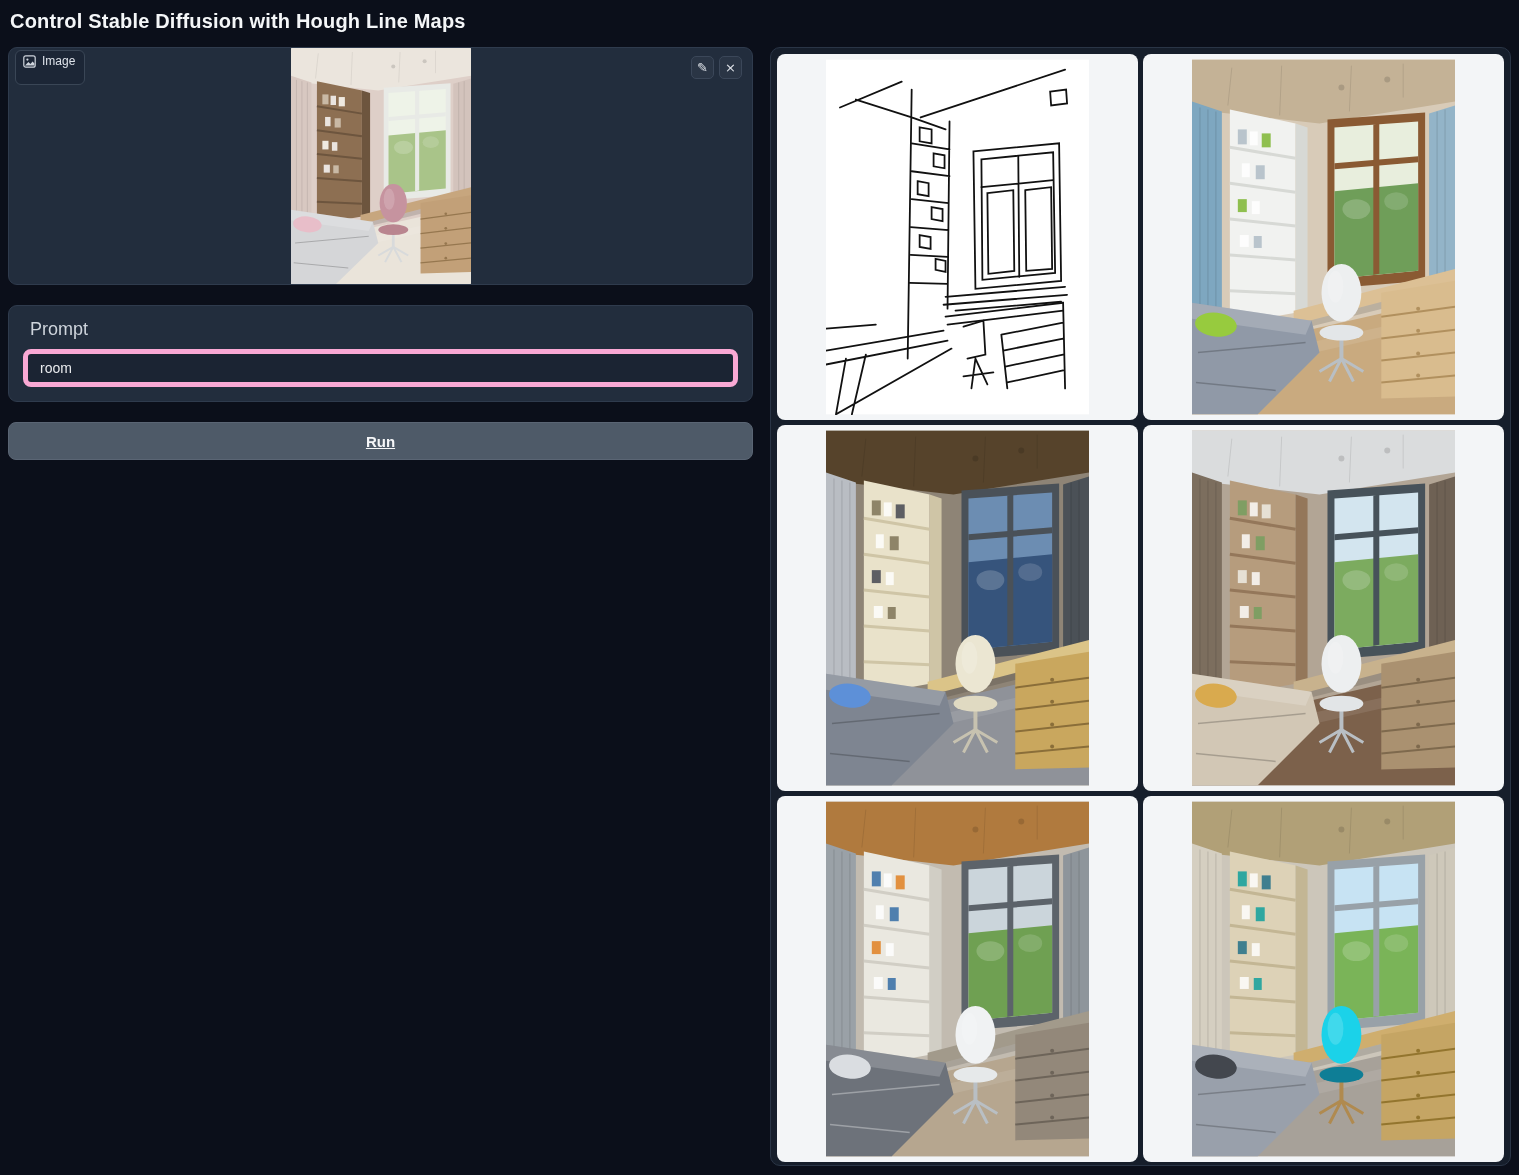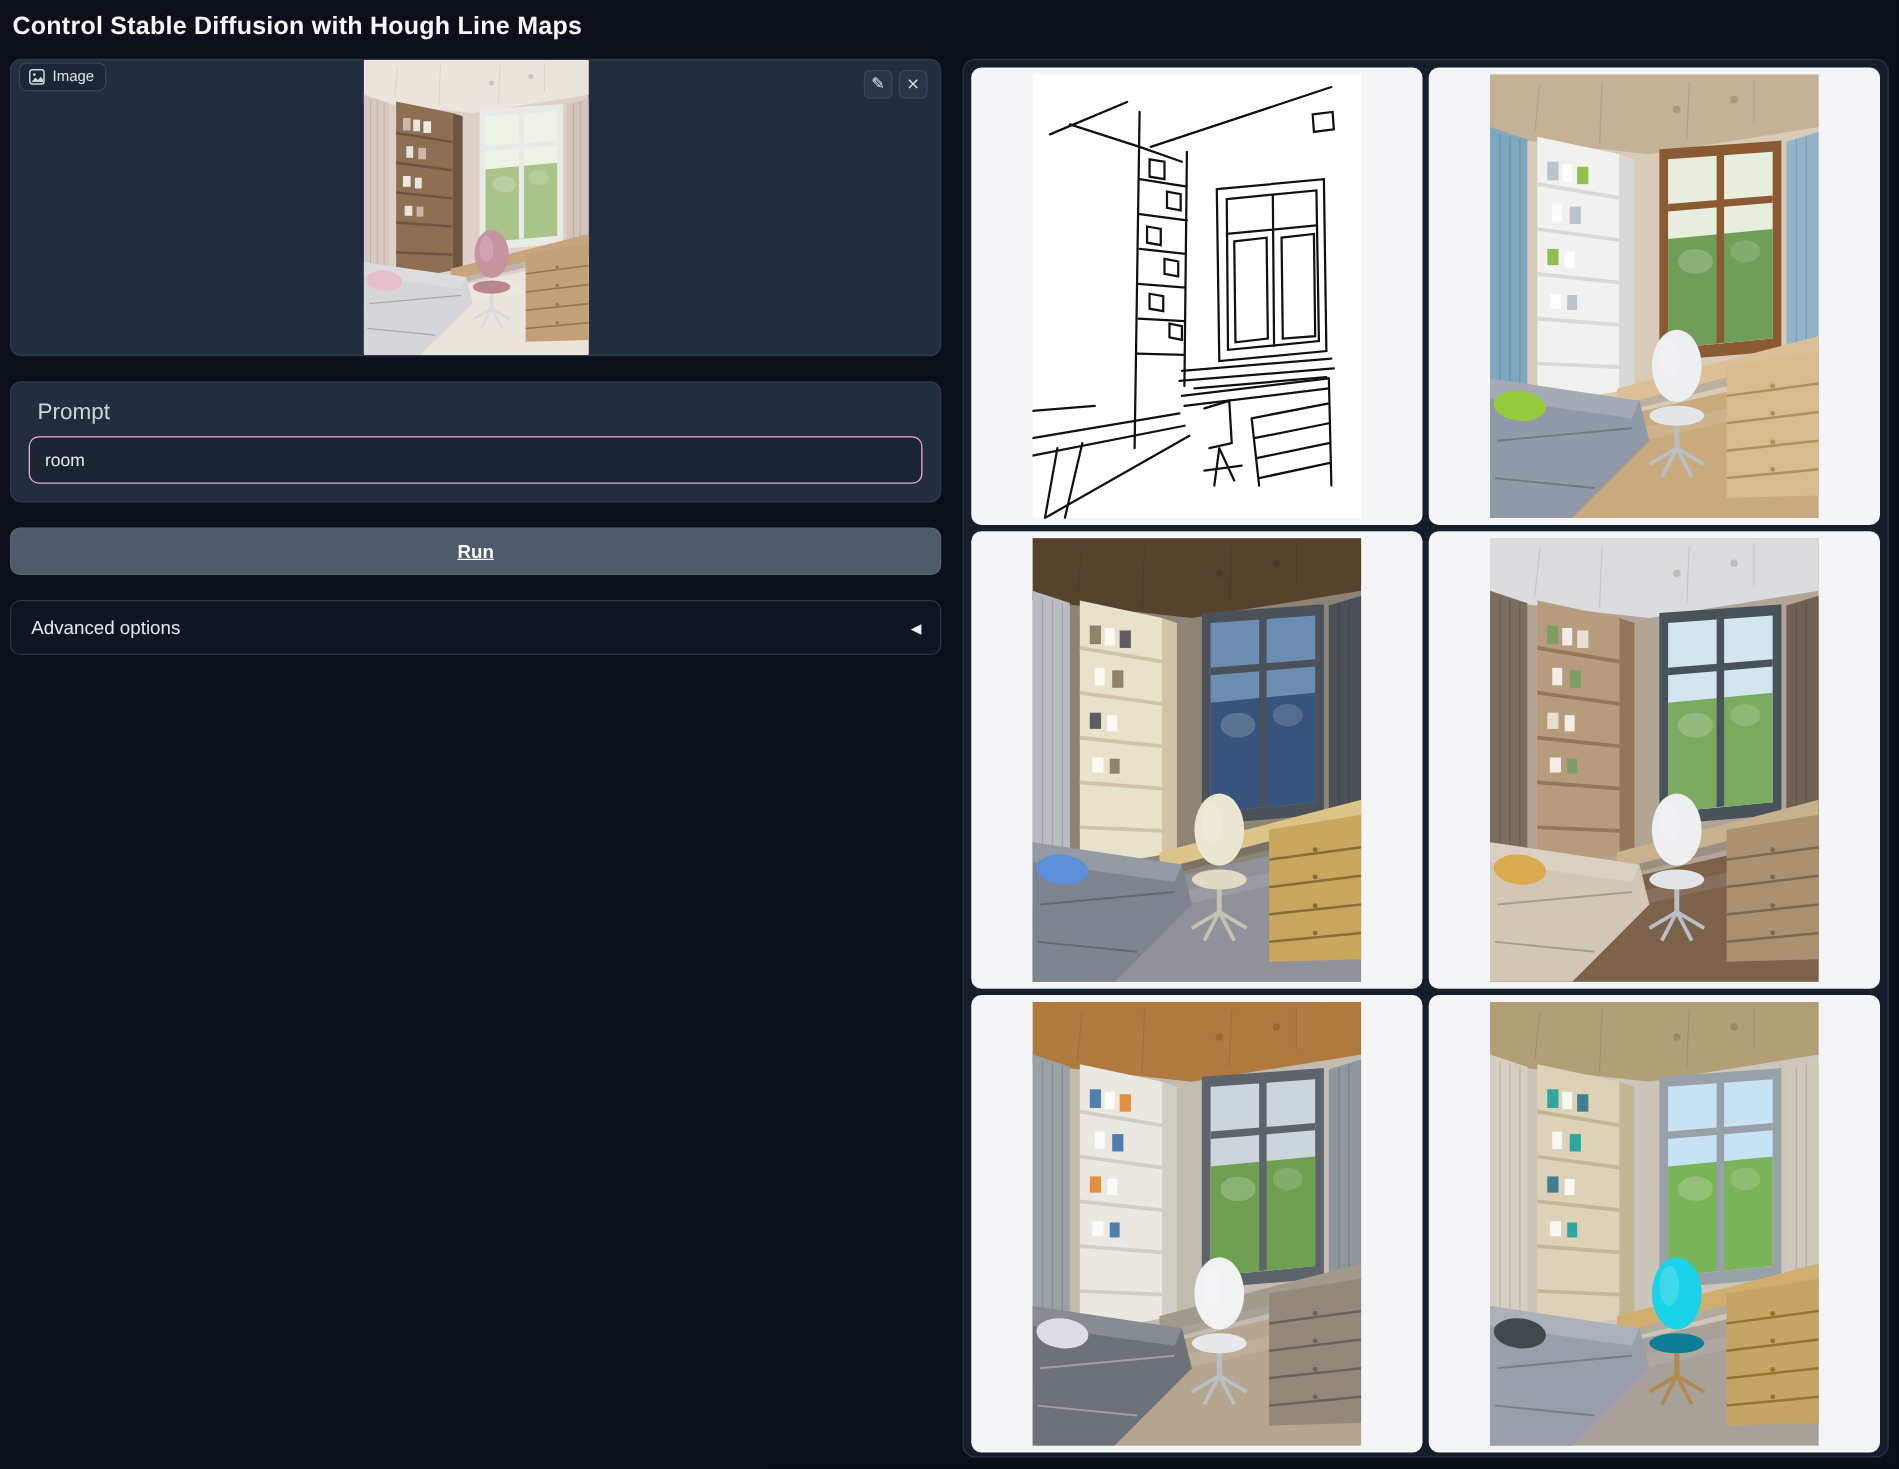--- a/index.html
+++ b/index.html
@@ -20,36 +20,36 @@
   .left-col > * + * { margin-top: 20px; }
 
   .panel {
     background: #222d3d; border: 1px solid #2f3b4d; border-radius: 9px;
   }
   .image-panel { height: 238px; position: relative; }
   .img-badge {
     position: absolute; top: 2px; left: 6px; z-index: 3;
     display: flex; align-items: center; gap: 6px;
     background: #1c2636; border: 1px solid #3a4656; border-radius: 6px;
-    padding: 3px 9px 4px 7px; font-size: 12px; color: #dde2e9;
+    padding: 3px 9px 16px 7px; font-size: 12px; color: #dde2e9;
   }
   .icon-btns { position: absolute; top: 8px; right: 10px; z-index: 3; display: flex; gap: 5px; }
   .icon-btn {
     width: 23px; height: 23px; display: flex; align-items: center; justify-content: center;
     background: #2a3545; border: 1px solid #3b4759; border-radius: 5px;
     color: #dfe3e9; font-size: 13px; line-height: 1; cursor: pointer;
     font-family: "DejaVu Sans", sans-serif;
   }
   .img-stage { position: absolute; inset: 0; display: flex; align-items: center; justify-content: center; }
   .uploaded-svg { width: 180px; height: 236px; border-radius: 1px; }
 
   .prompt-panel { padding: 11px 14px 14px 14px; }
   .field-label { display: block; font-size: 18px; color: #ced4dc; margin: 2px 0 9px 7px; }
   .text-input {
-    width: 100%; height: 38px; background: #1b2433; border: 1px solid #f9a8d4;
+    width: 100%; height: 38px; background: #1b2433; border: 5px solid #f9a8d4;
     border-radius: 8px; color: #e8eaed; font-size: 14px; padding: 0 12px;
     font-family: "Liberation Sans", "DejaVu Sans", sans-serif; outline: none;
   }
   .run-btn {
     width: 100%; height: 38px; background: #4e5a68; border: 1px solid #5a6574;
     border-radius: 8px; color: #f5f6f8; font-size: 15px; font-weight: 700;
     cursor: pointer; font-family: "Liberation Sans", "DejaVu Sans", sans-serif; text-decoration: underline;
   }
   .accordion {
     height: 44px; background: #0f1522; border: 1px solid #2a3546; border-radius: 8px;
@@ -153,24 +153,20 @@
         </div>
       </div>
 
       <div class="panel prompt-panel">
         <label class="field-label">Prompt</label>
         <input class="text-input" type="text" value="room" style="">
       </div>
 
       <button class="run-btn">Run</button>
 
-      <div class="accordion">
-        <span class="accordion-label">Advanced options</span>
-        <span class="tri">◀</span>
-      </div>
 
     </div>
 
     <div class="right-col">
       <div class="gallery-grid">
         <div class="gallery-cell">
           <svg class="cell-svg" viewBox="0 0 264 356">
   <rect width="264" height="356" fill="#ffffff"></rect>
   <path d="M14,48 L76,22 M30,40 L86,58 M86,30 L82,300 M86,58 L120,70 M95,58 L240,10" stroke="#111111" stroke-width="1.8" fill="none" stroke-linecap="round"></path>
   <path d="M225,32 l16,-2 l1,14 l-16,2 z" stroke="#111111" stroke-width="1.8" fill="none" stroke-linecap="round"></path>

